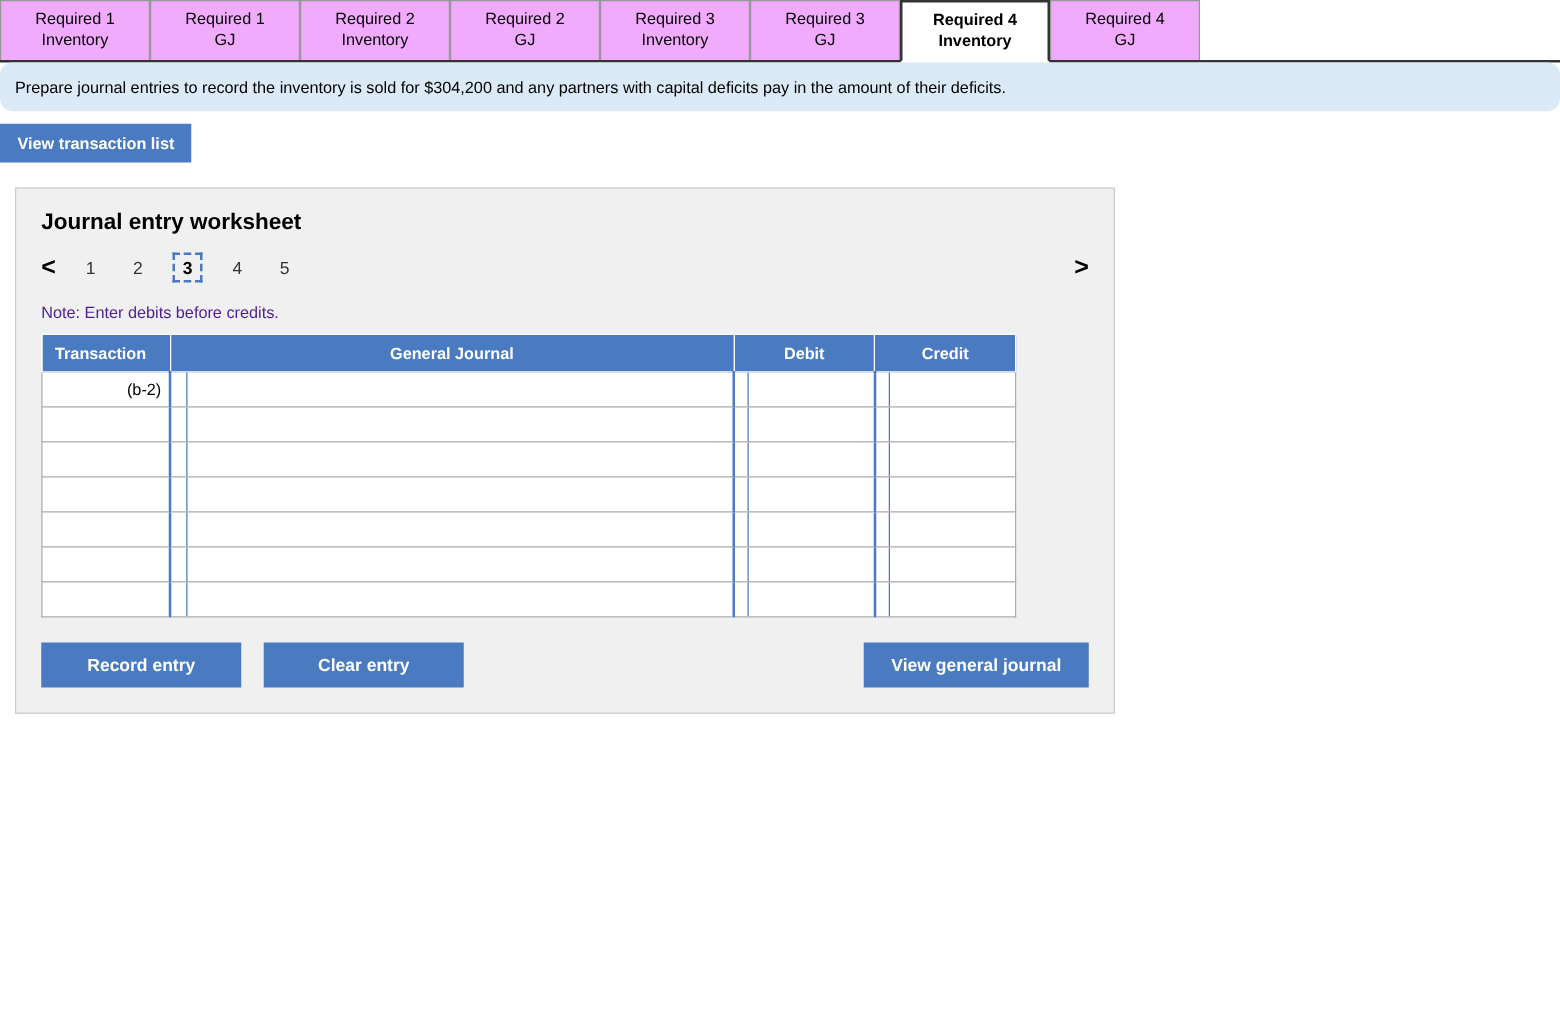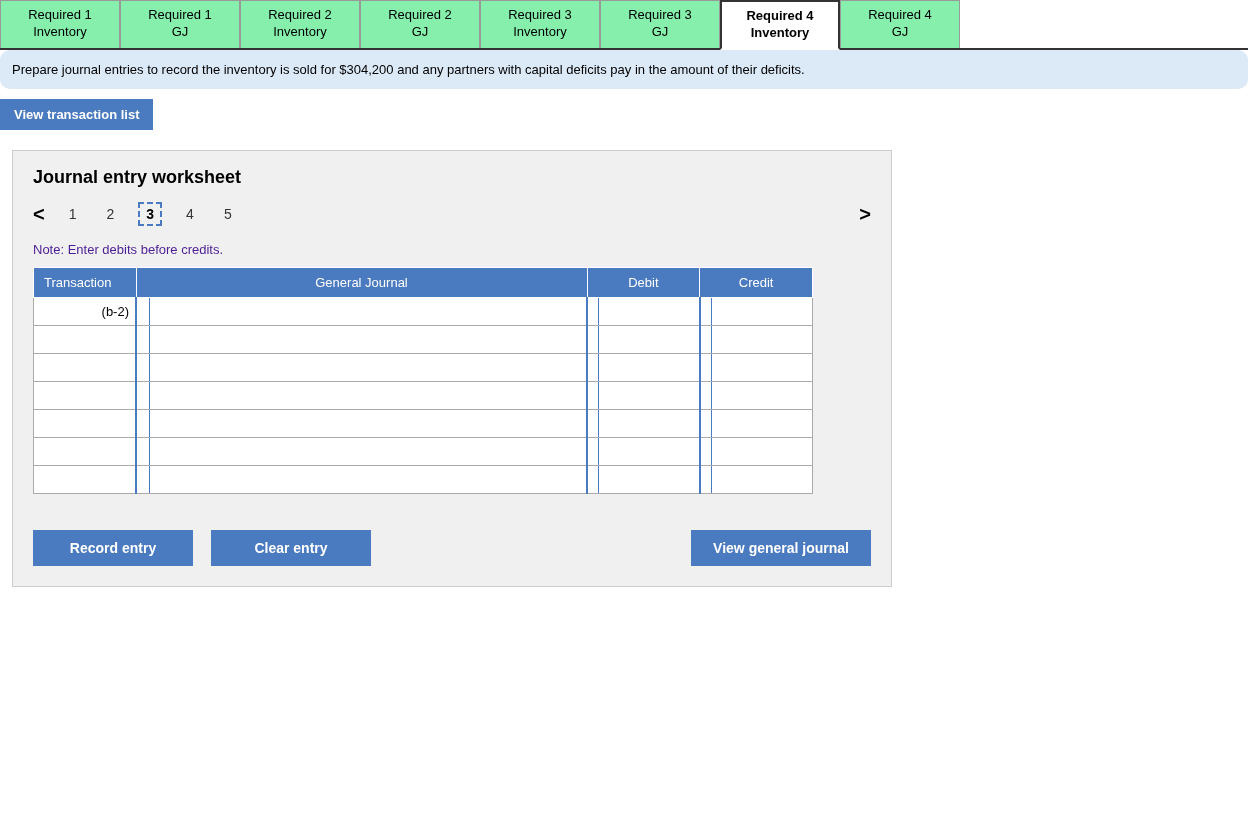--- a/index.html
+++ b/index.html
@@ -13,21 +13,21 @@
     }
     .tab {
       border: 1px solid #999;
       border-bottom: none;
       padding: 6px 10px;
       text-align: center;
       min-width: 120px;
       cursor: pointer;
       font-size: 13px;
       line-height: 1.3;
-      background: #86efac;
+      background: #f0abfc;
     }
     .tab.active {
       background: #fff;
       border: 2px solid #333;
       border-bottom: 2px solid #fff;
       font-weight: bold;
       margin-bottom: -2px;
     }
 
     
@@ -118,21 +118,21 @@
       width: 100%;
       max-width: 780px;
       background: #fff;
     }
     .journal-table th {
       background: #4a7abf;
       color: #fff;
       padding: 7px 10px;
       border: 1px solid #fff;
       font-size: 13px;
-      font-weight: normal;
+      font-weight: bold;
       text-align: center;
     }
     .journal-table th.left {
       text-align: left;
     }
     .journal-table td {
       border: 1px solid #aaa;
       padding: 0;
       height: 28px;
     }
@@ -196,21 +196,20 @@
     .action-btn {
       background: #4a7abf;
       color: #fff;
       border: none;
       padding: 10px 22px;
       font-size: 14px;
       font-weight: bold;
       cursor: pointer;
       min-width: 160px;
       text-align: center;
-      margin-top: 16px;
     }
     .action-btn.right {
       margin-left: auto;
     }
   </style>
 </head>
 <body>
 
 
 

